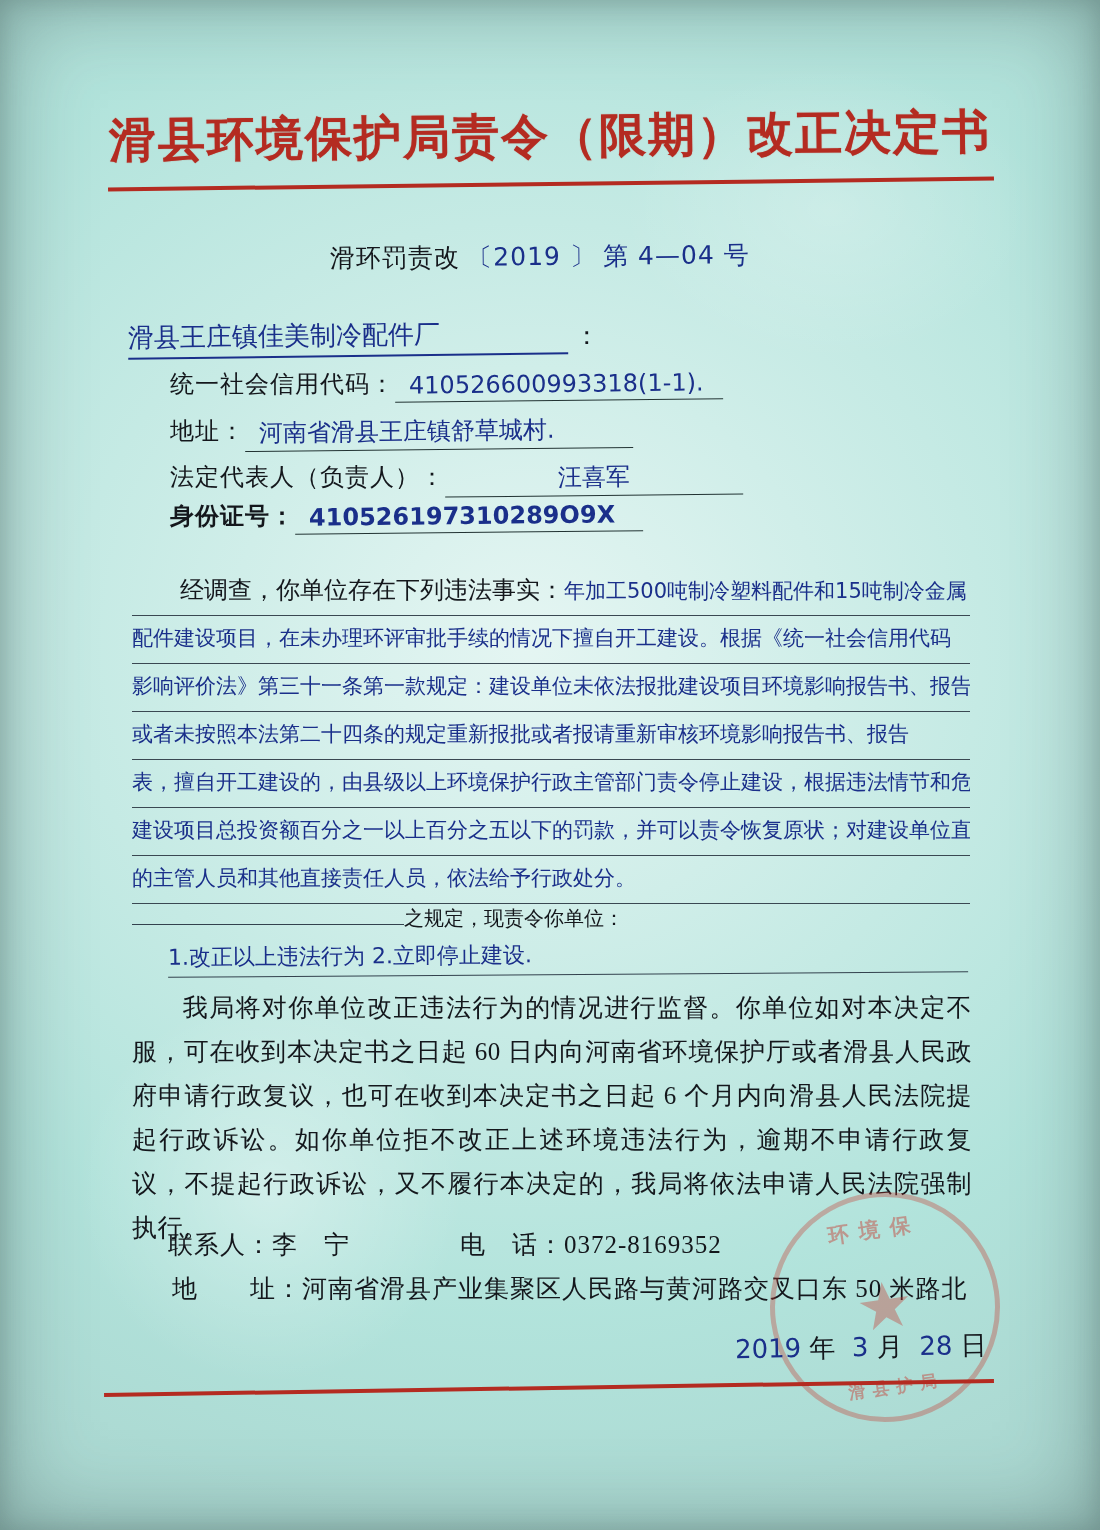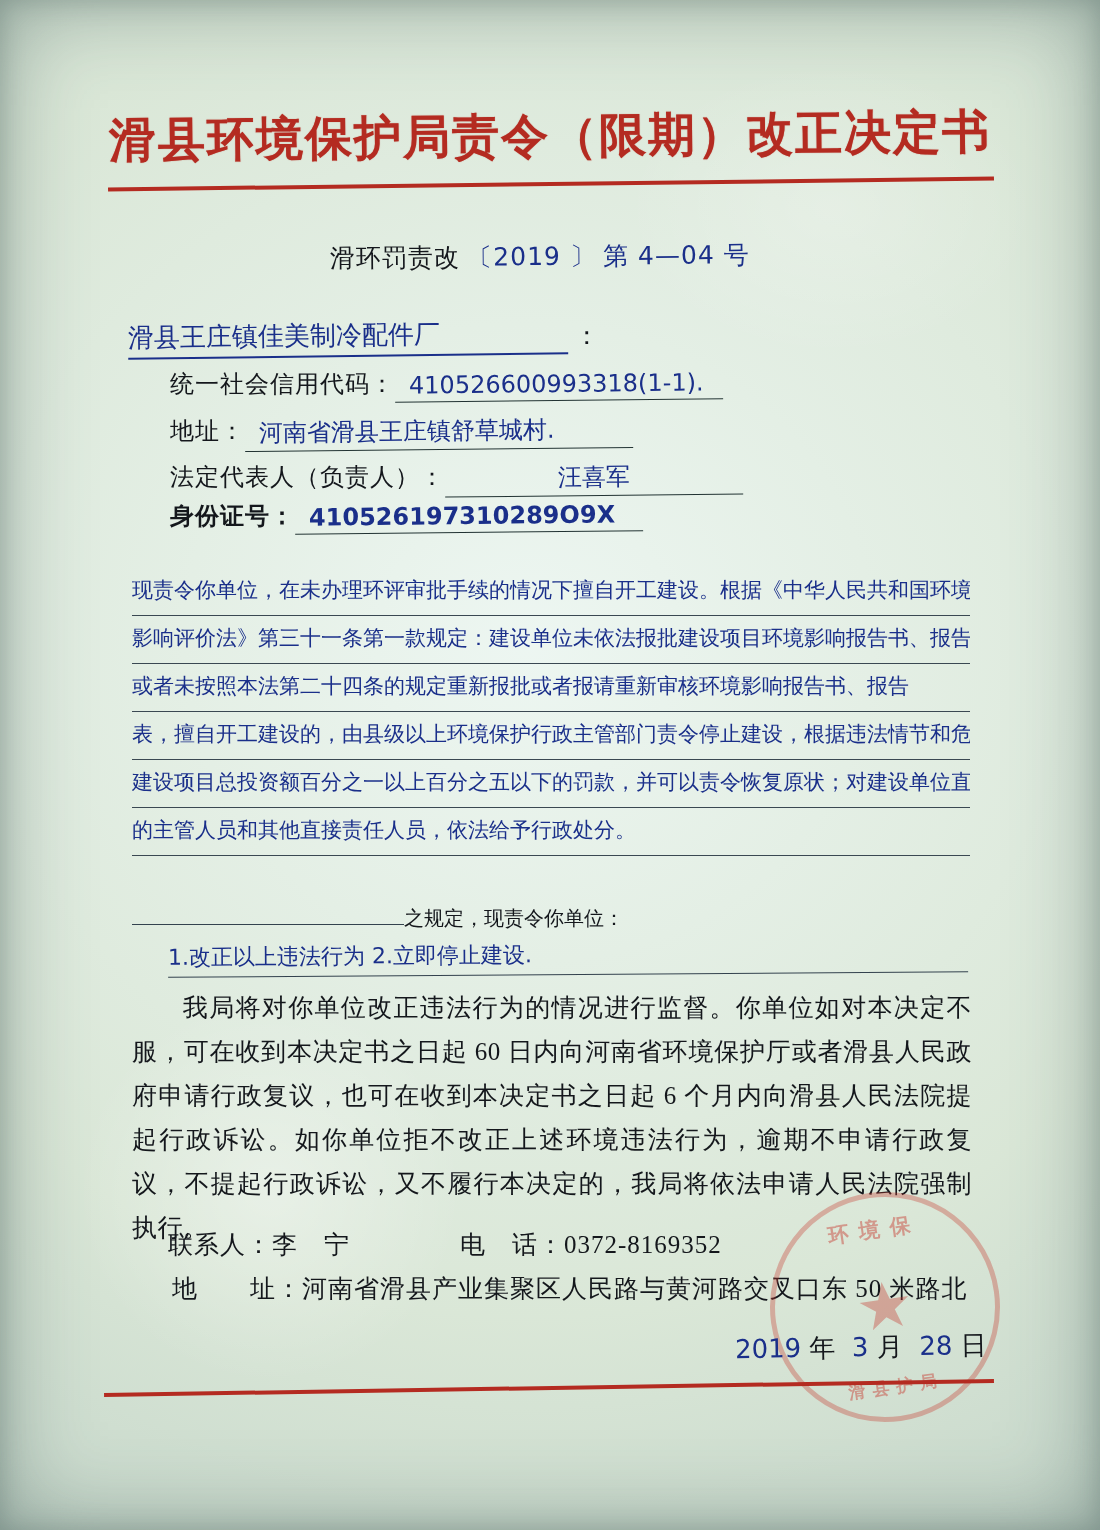--- a/index.html
+++ b/index.html
@@ -5,21 +5,21 @@
   html, body {
     margin: 0;
     padding: 0;
     background: #6f7d7a;
   }
   .page {
     position: relative;
     width: 1100px;
     height: 1530px;
     overflow: hidden;
-    background: #fef9c3;
+    background: #5eead4;
     font-family: "Liberation Serif", serif;
   }
   
   .paper-tint {
     position: absolute;
     inset: 0;
     background:
       radial-gradient(ellipse 120% 80% at 48% 42%, rgba(236,246,244,0.95) 0%, rgba(206,225,222,0.75) 55%, rgba(176,199,196,0.85) 100%);
     pointer-events: none;
   }
@@ -302,21 +302,24 @@
 
     <div class="field" id="f-addr">
       <span class="label">地址：</span><span class="val">河南省滑县王庄镇舒草城村.</span>
     </div>
 
     <div class="field" id="f-id">
       <span class="label">身份证号：</span><span class="val">410526197310289O9X</span>
     </div>
 
     <div class="hw-rows">
-      <div class="hw-row"><span>现责令你单位，在未办理环评审批手续的情况下擅自开工建设。根据《中华人民共和国环境</span></div>
+      <div class="hw-row" style="color:#14171c;font-family:'Liberation Serif',serif;font-size:24px;">
+        <span class="indent" style="display:inline-block;width:48px;"></span><span>经调查，你单位存在下列违法事实：</span><span class="hw" style="font-size:21px;">年加工500吨制冷塑料配件和15吨制冷金属</span>
+      </div>
+      <div class="hw-row"><span>配件建设项目，在未办理环评审批手续的情况下擅自开工建设。根据《统一社会信用代码</span></div>
       <div class="hw-row"><span>影响评价法》第三十一条第一款规定：建设单位未依法报批建设项目环境影响报告书、报告表，</span></div>
       <div class="hw-row"><span>或者未按照本法第二十四条的规定重新报批或者报请重新审核环境影响报告书、报告</span></div>
       <div class="hw-row"><span>表，擅自开工建设的，由县级以上环境保护行政主管部门责令停止建设，根据违法情节和危害后果，处</span></div>
       <div class="hw-row"><span>建设项目总投资额百分之一以上百分之五以下的罚款，并可以责令恢复原状；对建设单位直接负责</span></div>
       <div class="hw-row"><span>的主管人员和其他直接责任人员，依法给予行政处分。</span></div>
     </div>
 
     <div class="rule-line">
       <span class="rule-blank"></span><span>之规定，现责令你单位：</span>
     </div>

